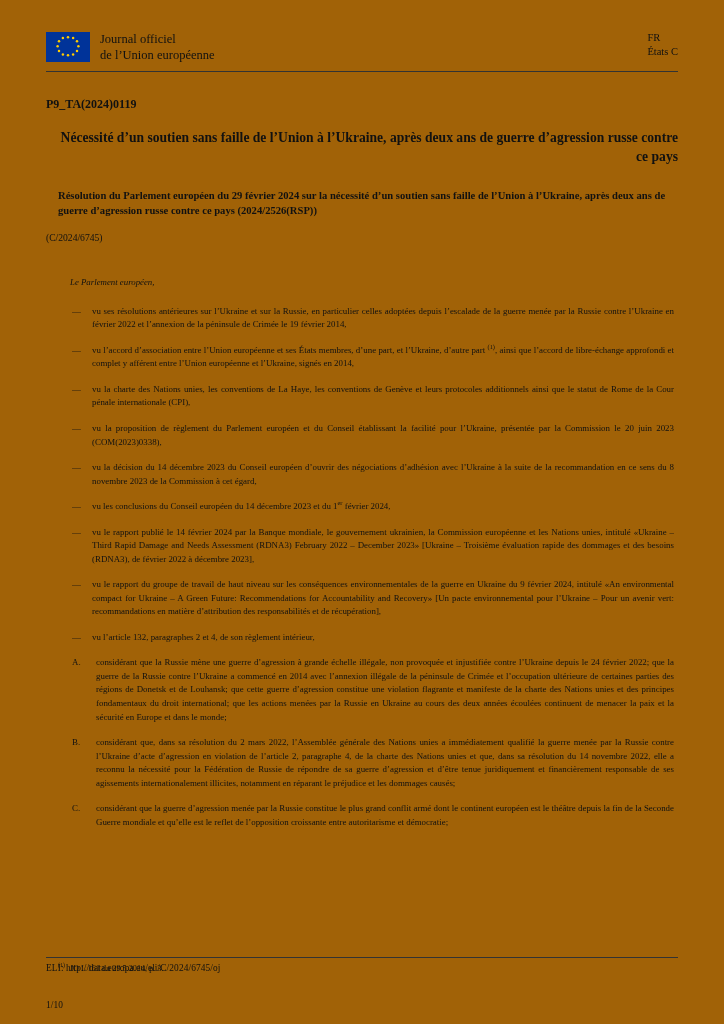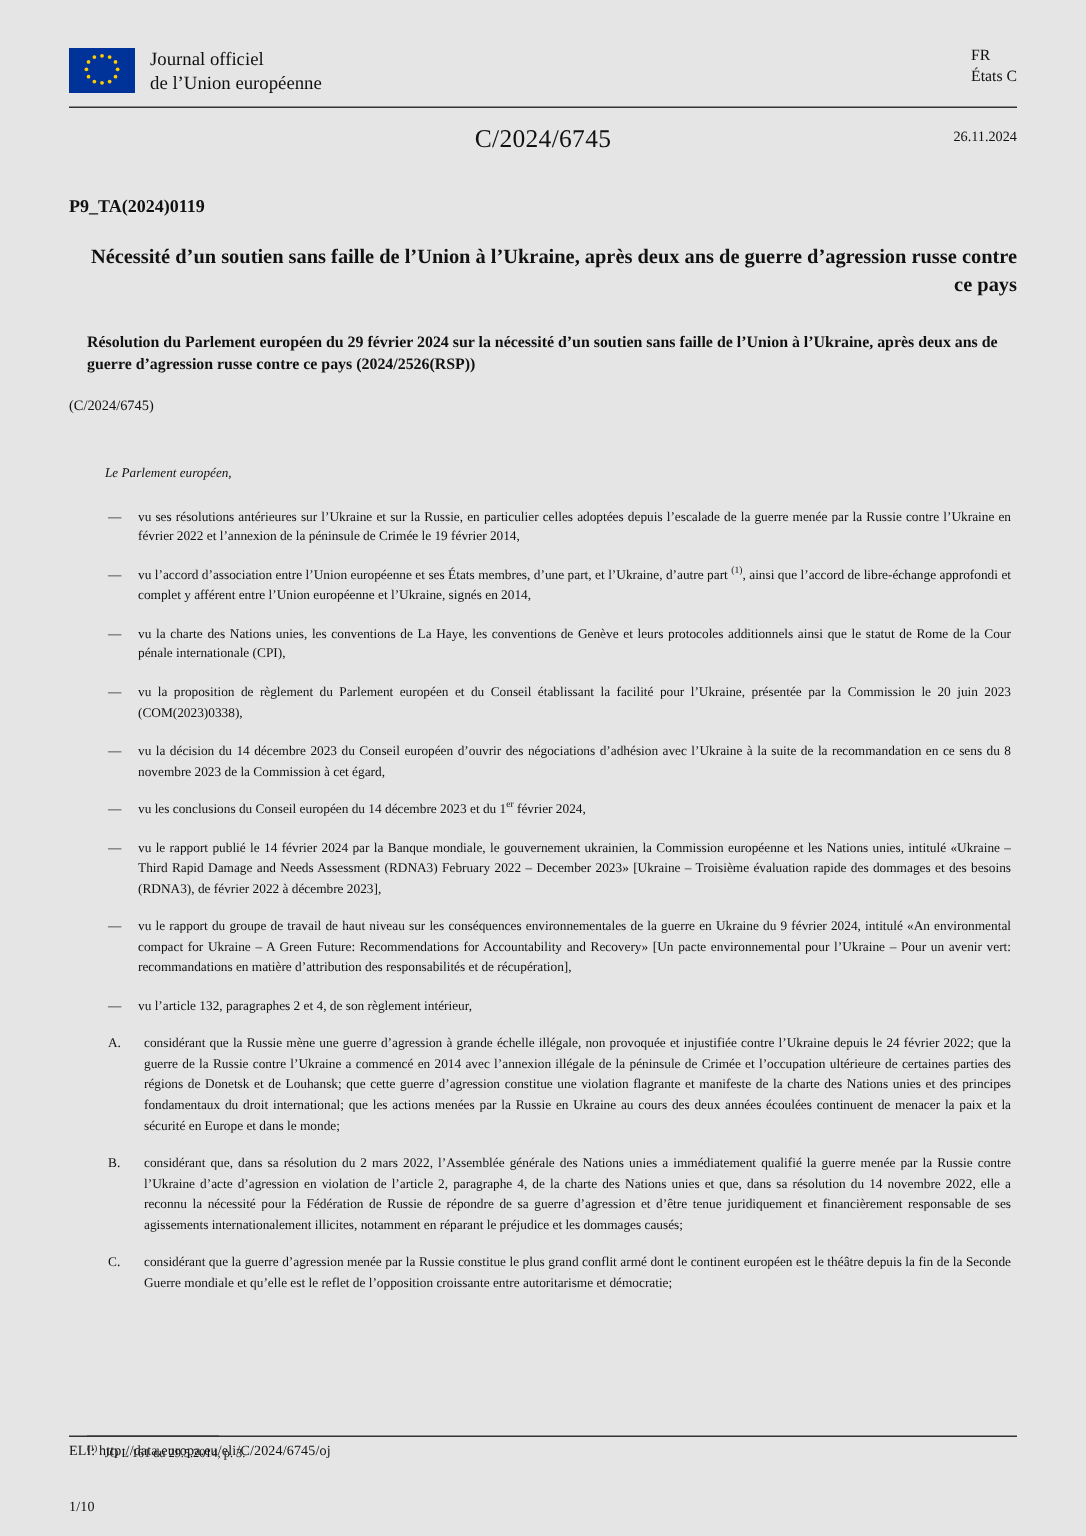--- a/index.html
+++ b/index.html
@@ -6,21 +6,21 @@
   html, body {
     margin: 0;
     padding: 0;
     background: #8a8a8a;
   }
   .page {
     position: relative;
     width: 724px;
     height: 1024px;
     margin: 0 auto;
-    background: #e5e5e5;
+    background: #a16207;
     box-sizing: border-box;
     font-family: "Liberation Serif", serif;
     color: #1a1a1a;
     overflow: hidden;
   }
   .page-inner {
     position: absolute;
     left: 46px;
     right: 46px;
     top: 30px;
@@ -229,24 +229,20 @@
         </div>
       </div>
       <div class="masthead-right">
         <div>FR</div>
         <div>États C</div>
       </div>
     </div>
 
     <hr class="rule-top">
 
-    <div class="docnum-row">
-      <div class="docnum">C/2024/6745</div>
-      <div class="docdate">26.11.2024</div>
-    </div>
 
     <div class="ta-ref">P9_TA(2024)0119</div>
 
     <h1 class="main-title">Nécessité d’un soutien sans faille de l’Union à l’Ukraine, après deux ans de guerre d’agression russe contre ce pays</h1>
 
     <div class="sub-title">Résolution du Parlement européen du 29 février 2024 sur la nécessité d’un soutien sans faille de l’Union à l’Ukraine, après deux ans de guerre d’agression russe contre ce pays (2024/2526(RSP))</div>
 
     <div class="sub-ref">(C/2024/6745)</div>
 
     <div class="body-block">

